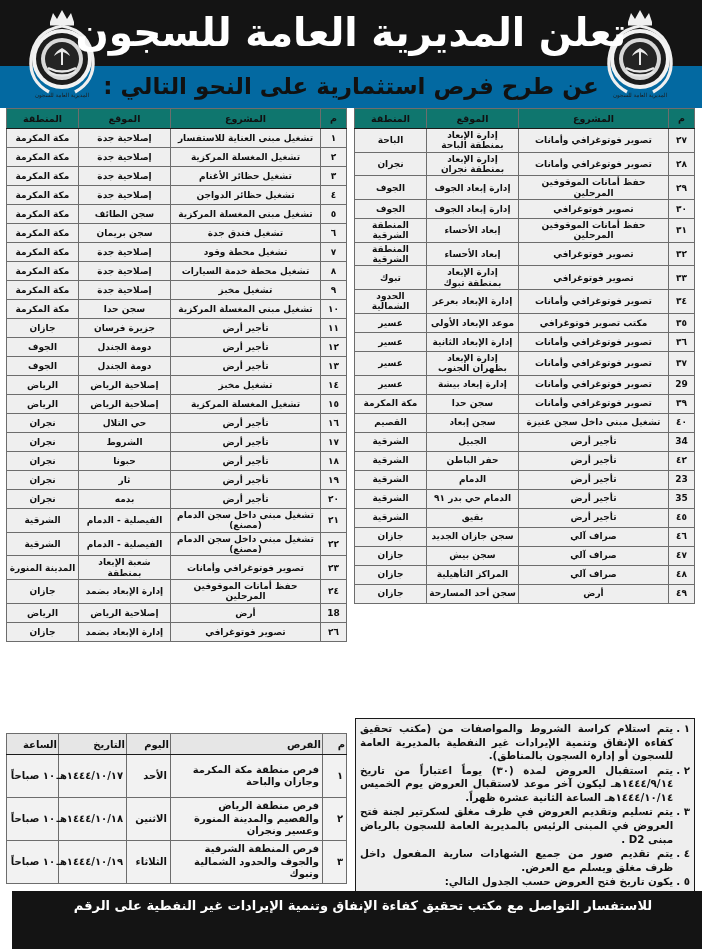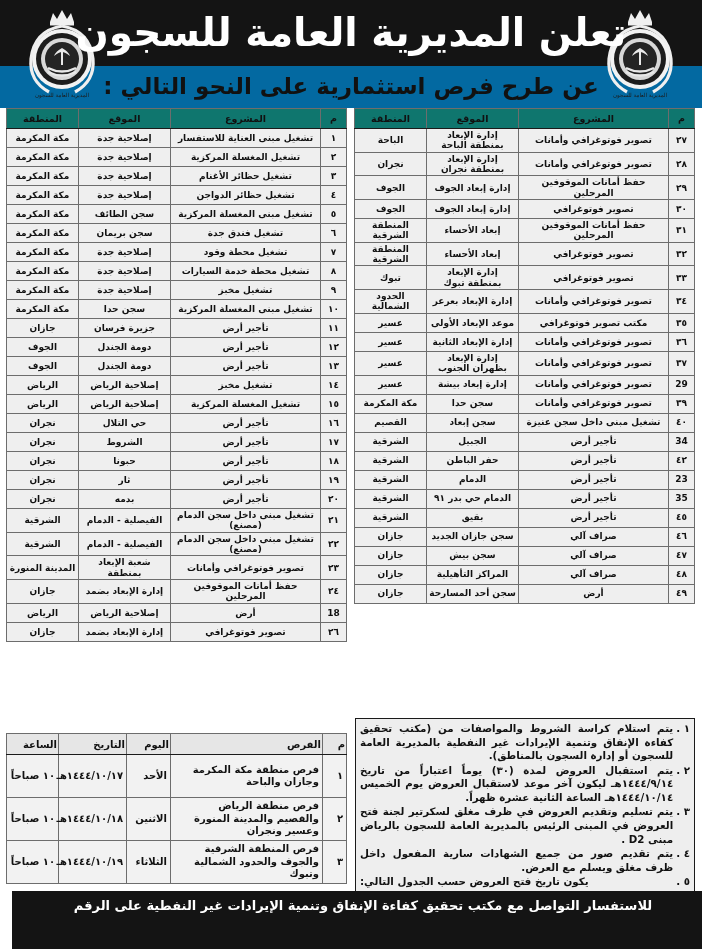--- a/index.html
+++ b/index.html
@@ -147,21 +147,21 @@
     text-align: justify;
   }
   .cond-idx {
     flex: 0 0 auto;
     padding-left: 3px;
     white-space: nowrap;
   }
   .cond-txt {
     flex: 1 1 auto;
   }
-  .cond-item.last .cond-txt { text-align: left; }
+  .cond-item.last .cond-txt { text-align: right; }
 
   
   .schedule {
     position: absolute;
     left: 7px;
     top: 733px;
     width: 340px;
   }
   table.sched {
     width: 340px;

